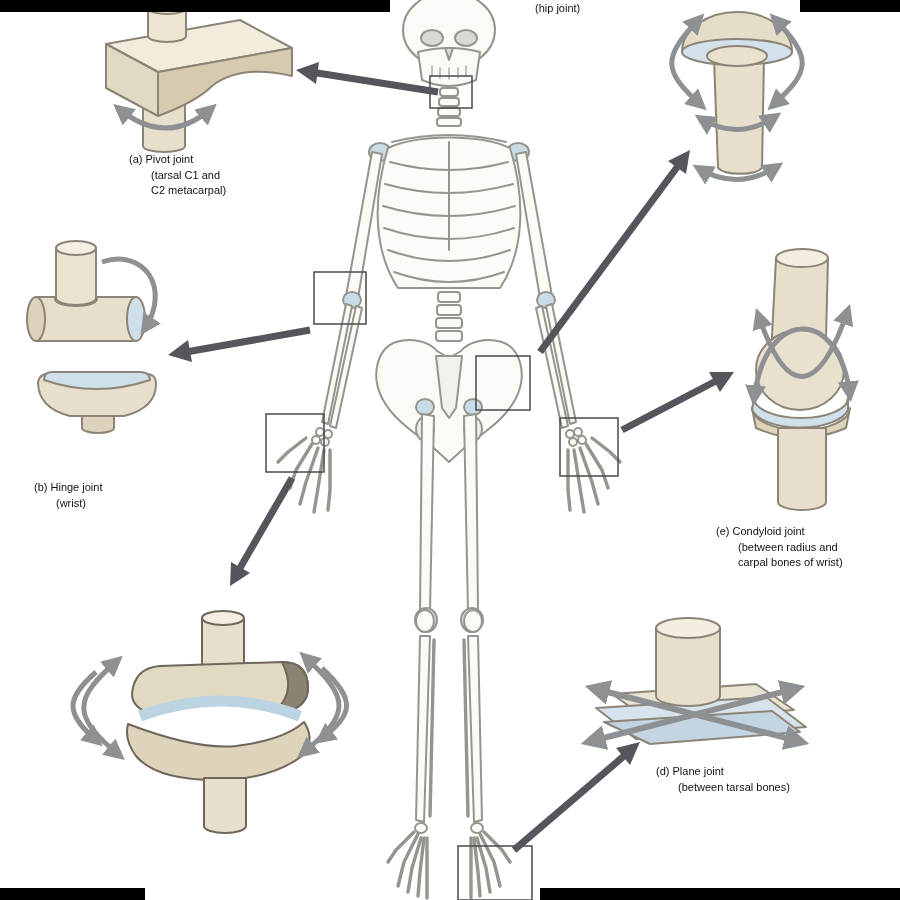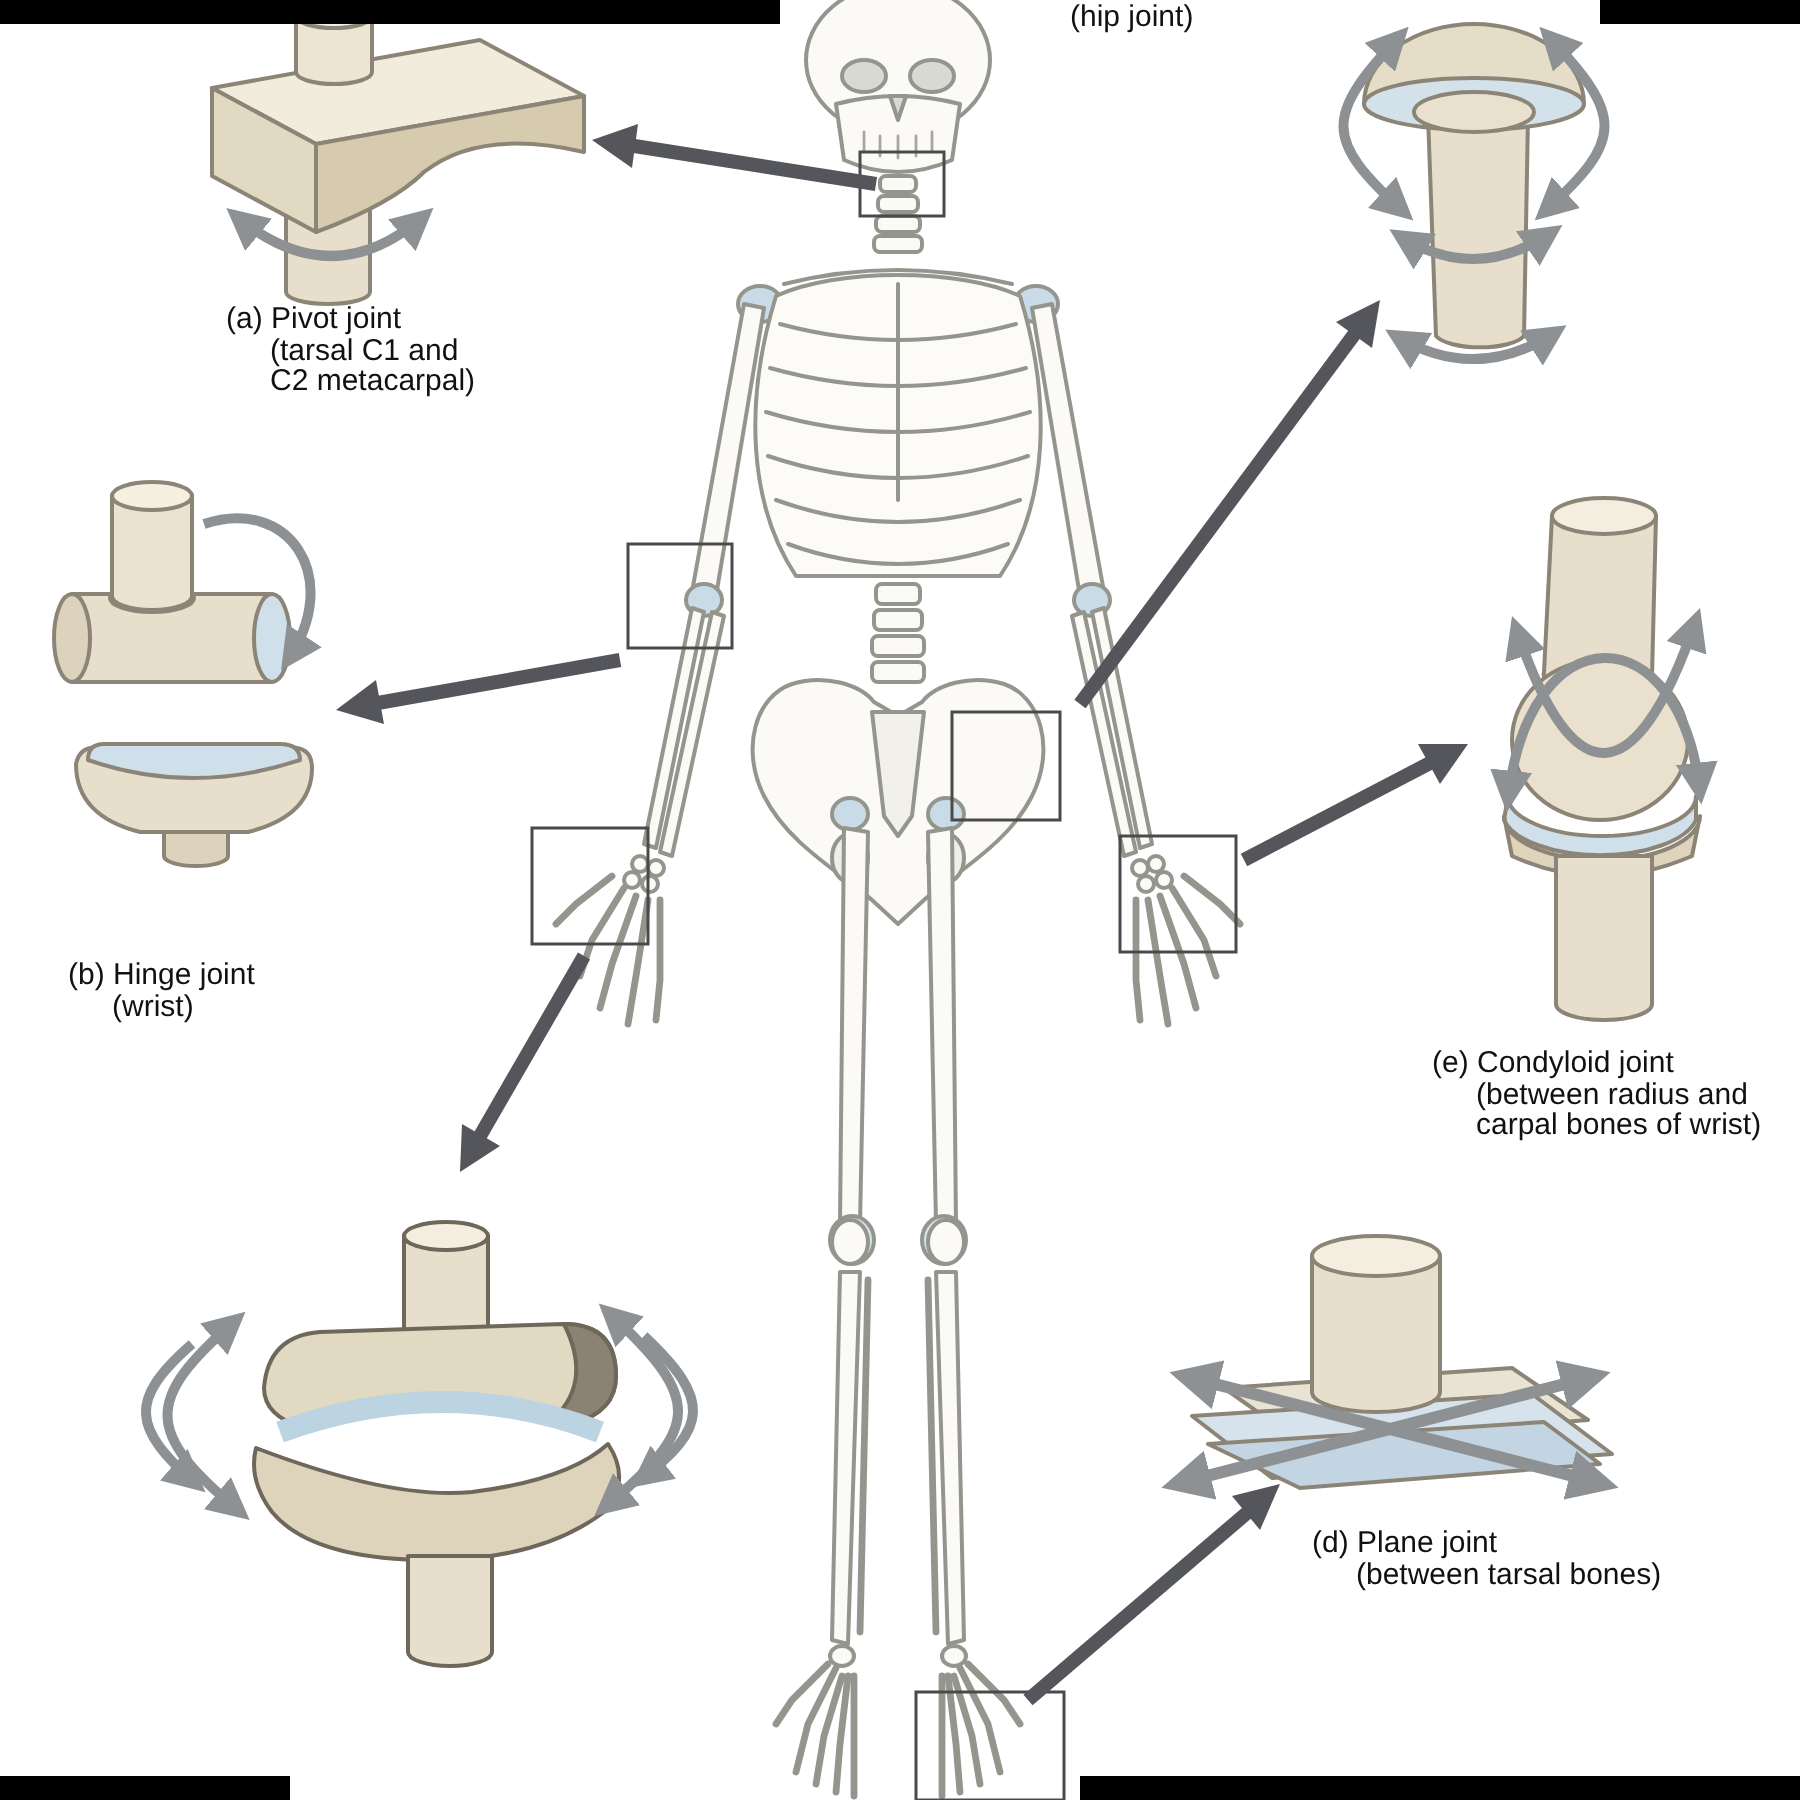--- a/index.html
+++ b/index.html
@@ -5,21 +5,21 @@
   *{margin:0;padding:0;box-sizing:border-box}
   html,body{width:900px;height:900px}
   body{background:#fff;font-family:"Liberation Sans",sans-serif;position:relative;overflow:hidden}
   .canvas{position:absolute;left:0;top:0;width:900px;height:900px;background:#fff}
   .bar{position:absolute;background:#000;height:12px}
   .bar.tl{left:0;top:0;width:390px}
   .bar.tr{left:800px;top:0;width:100px}
   .bar.bl{left:0;top:888px;width:145px}
   .bar.br{left:540px;top:888px;width:360px}
   svg.fig{position:absolute;left:0;top:0}
-  .caption{position:absolute;font-size:15px;line-height:15.5px;color:#111;white-space:nowrap}
+  .caption{position:absolute;font-size:11px;line-height:15.5px;color:#111;white-space:nowrap}
   .caption .ind{padding-left:22px}
 </style>
 </head>
 <body>
 
 <div class="canvas">
 
   <svg class="fig" width="900" height="900" viewBox="0 0 900 900">
     <defs>
       <marker id="ah" viewBox="0 0 10 10" refX="7" refY="5" markerWidth="4.2" markerHeight="4.2" orient="auto-start-reverse">
@@ -254,21 +254,21 @@
         <line x1="622" y1="430" x2="716" y2="381"></line>
         <polygon points="734,372 720,392 709,372" stroke="none"></polygon>
       </g>
       <g>
         <line x1="540" y1="352" x2="678" y2="166"></line>
         <polygon points="690,150 686,174 668,161" stroke="none"></polygon>
       </g>
     </g>
   </svg>
 
-  <div class="caption" style="left:113px;top:152px">
+  <div class="caption" style="left:129px;top:152px">
     <div>(a) Pivot joint</div>
     <div class="ind">(tarsal C1 and</div>
     <div class="ind">C2 metacarpal)</div>
   </div>
 
   <div class="caption" style="left:34px;top:480px">
     <div>(b) Hinge joint</div>
     <div class="ind">(wrist)</div>
   </div>
 

